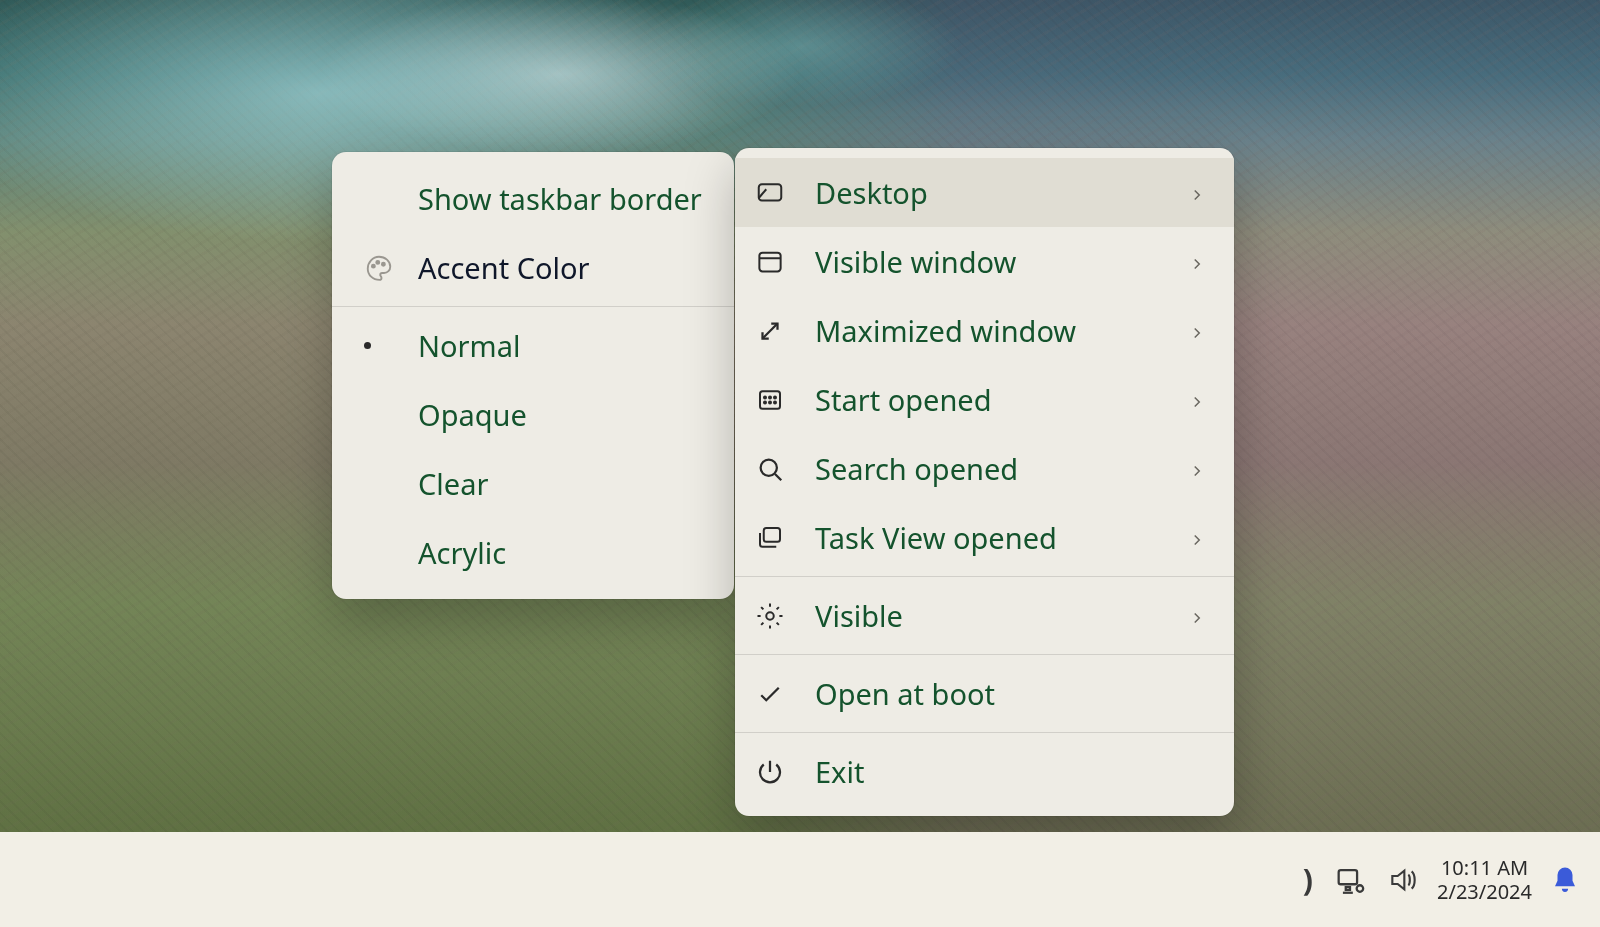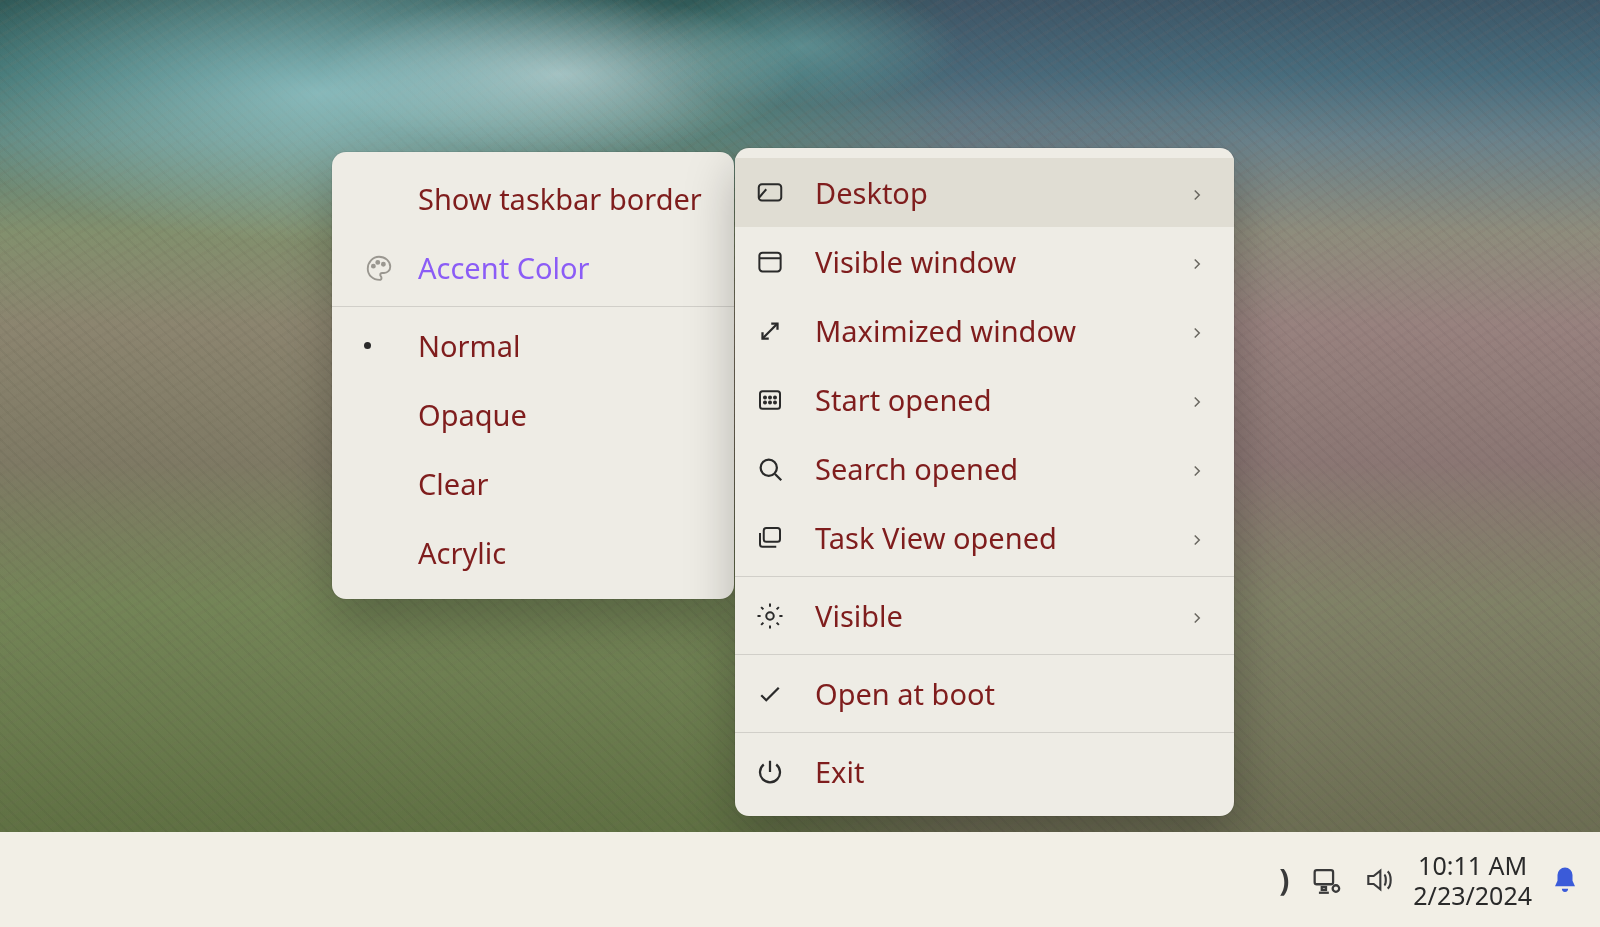--- a/index.html
+++ b/index.html
@@ -39,21 +39,21 @@
       background: #f2efe6;
       display: flex;
       align-items: center;
       justify-content: flex-end;
       padding: 0 20px 0 0;
       gap: 18px;
     }
     .taskbar svg { display: block; }
     .tray-icons { display: flex; align-items: center; gap: 20px; }
     .tray-icon { color: #3a3a3a; }
-    .datetime { text-align: center; font-size: 25px; color: #2a2a2a; line-height: 1.2; }
+    .datetime { text-align: center; font-size: 20px; color: #2a2a2a; line-height: 1.2; }
     .bell { color: #3b5bd9; }
 
     
     .menu {
       position: absolute;
       background: #eeece5;
       border-radius: 14px;
       box-shadow: 0 20px 50px rgba(0,0,0,0.25), 0 0 0 1px rgba(0,0,0,0.05);
       padding: 10px 0;
       overflow: hidden;
@@ -68,26 +68,26 @@
       left: 332px;
       width: 402px;
       padding: 12px 0;
     }
     .menu-item {
       display: flex;
       align-items: center;
       height: 69px;
       padding: 0 28px 0 20px;
       font-size: 29px;
-      color: #7f1d1d;
+      color: #14532d;
       cursor: default;
       position: relative;
     }
     .menu-item.hovered { background: #e0ddd3; }
-    .menu-item.disabled { color: #8b5cf6; }
+    .menu-item.disabled { color: #0f172a; }
     .menu-item .icon-slot {
       width: 60px;
       display: flex;
       align-items: center;
       justify-content: flex-start;
       color: #2a2a2a;
     }
     .menu-item.disabled .icon-slot { color: #9a9790; }
     .menu-item .label { flex: 1; }
     .menu-item .chev { color: #6a6760; }

